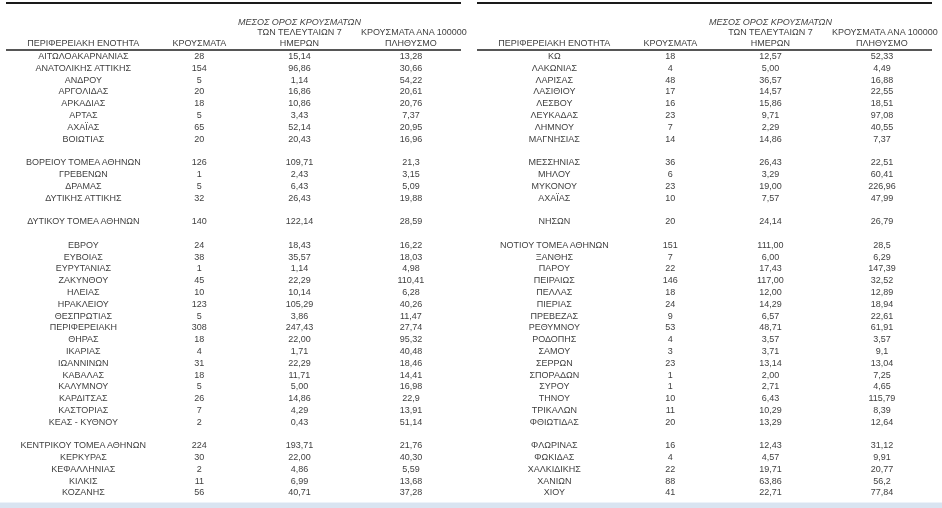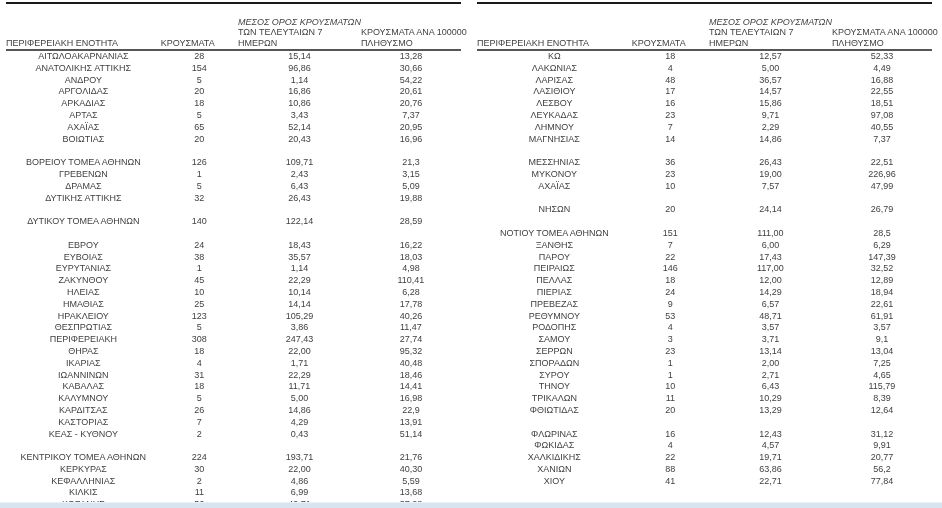--- a/index.html
+++ b/index.html
@@ -19,21 +19,21 @@
   .hdr {
     display: flex;
     align-items: flex-end;
     border-top: 2.5px solid #1a1a1a;
     border-bottom: 2px solid #565656;
     height: 44px;
     padding-bottom: 1px;
     box-sizing: content-box;
   }
   .hcell {
-    text-align: left;
+    text-align: center;
     font-size: 9px;
     line-height: 10.5px;
     white-space: nowrap;
     overflow: visible;
   }
   .c0 { width: 34%; }
   .c1 { width: 17%; }
   .c2 { width: 27%; }
   .c3 { width: 22%; }
   .ital { font-style: italic; }
@@ -180,26 +180,20 @@
           <div class="cell c2">22,29</div>
           <div class="cell c3">110,41</div>
         </div>
         <div class="row">
           <div class="cell c0">ΗΛΕΙΑΣ</div>
           <div class="cell c1">10</div>
           <div class="cell c2">10,14</div>
           <div class="cell c3">6,28</div>
         </div>
         <div class="row">
-          <div class="cell c0">ΗΜΑΘΙΑΣ</div>
-          <div class="cell c1">25</div>
-          <div class="cell c2">14,14</div>
-          <div class="cell c3">17,78</div>
-        </div>
-        <div class="row">
           <div class="cell c0">ΗΡΑΚΛΕΙΟΥ</div>
           <div class="cell c1">123</div>
           <div class="cell c2">105,29</div>
           <div class="cell c3">40,26</div>
         </div>
         <div class="row">
           <div class="cell c0">ΘΕΣΠΡΩΤΙΑΣ</div>
           <div class="cell c1">5</div>
           <div class="cell c2">3,86</div>
           <div class="cell c3">11,47</div>
@@ -356,20 +350,26 @@
           <div class="cell c3">7,37</div>
         </div>
         <div class="row spacer"></div>
         <div class="row">
           <div class="cell c0">ΜΕΣΣΗΝΙΑΣ</div>
           <div class="cell c1">36</div>
           <div class="cell c2">26,43</div>
           <div class="cell c3">22,51</div>
         </div>
         <div class="row">
+          <div class="cell c0">ΜΗΛΟΥ</div>
+          <div class="cell c1">6</div>
+          <div class="cell c2">3,29</div>
+          <div class="cell c3">60,41</div>
+        </div>
+        <div class="row">
           <div class="cell c0">ΜΥΚΟΝΟΥ</div>
           <div class="cell c1">23</div>
           <div class="cell c2">19,00</div>
           <div class="cell c3">226,96</div>
         </div>
         <div class="row">
           <div class="cell c0">ΑΧΑΪΑΣ</div>
           <div class="cell c1">10</div>
           <div class="cell c2">7,57</div>
           <div class="cell c3">47,99</div>

